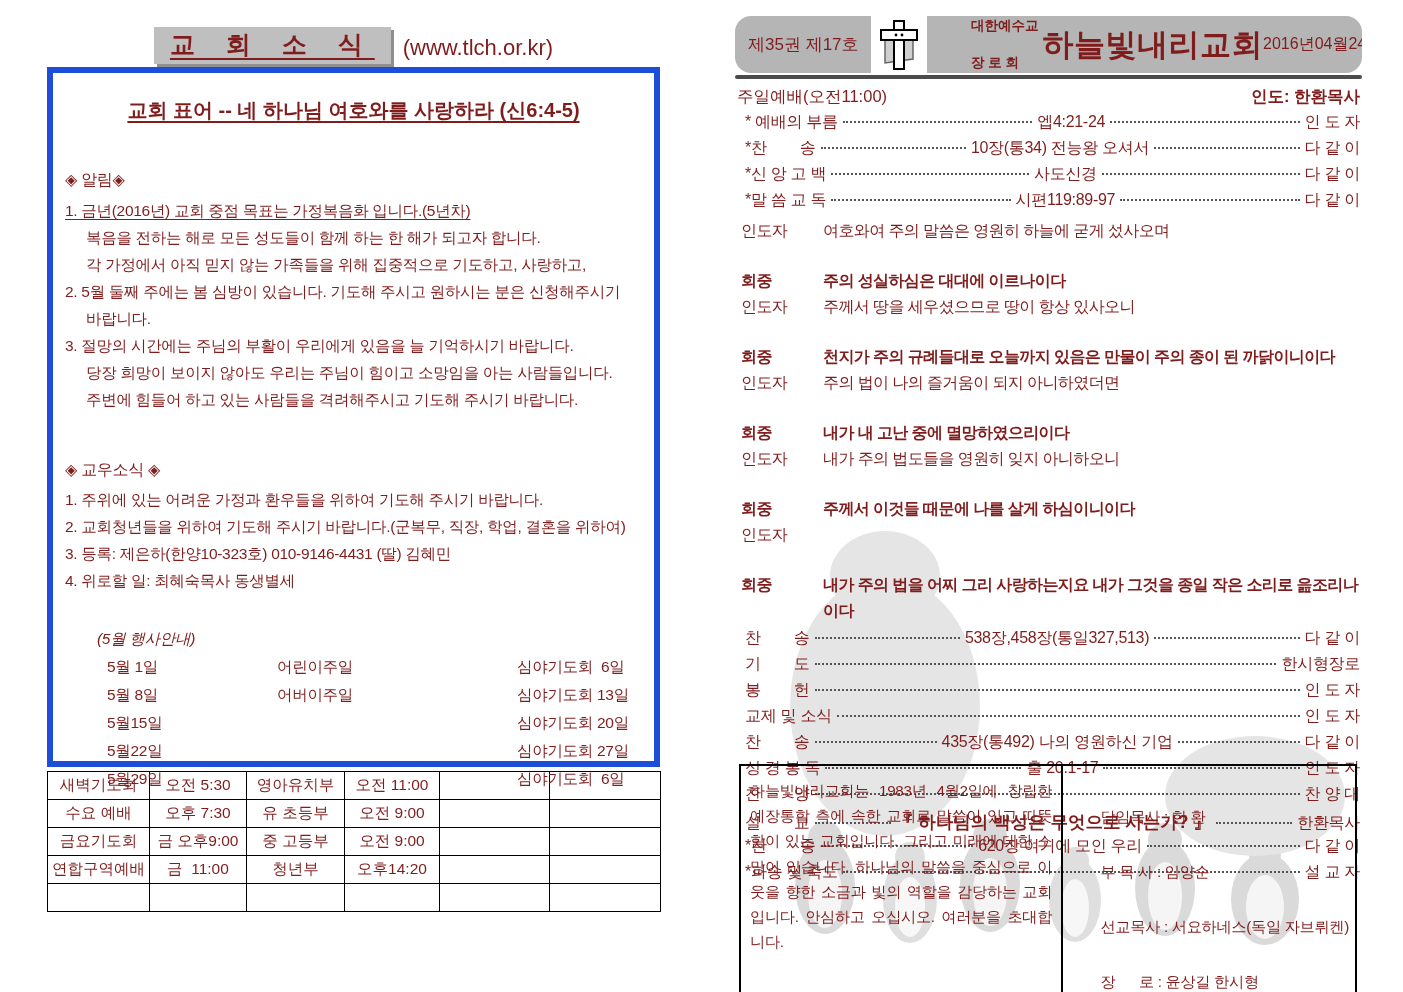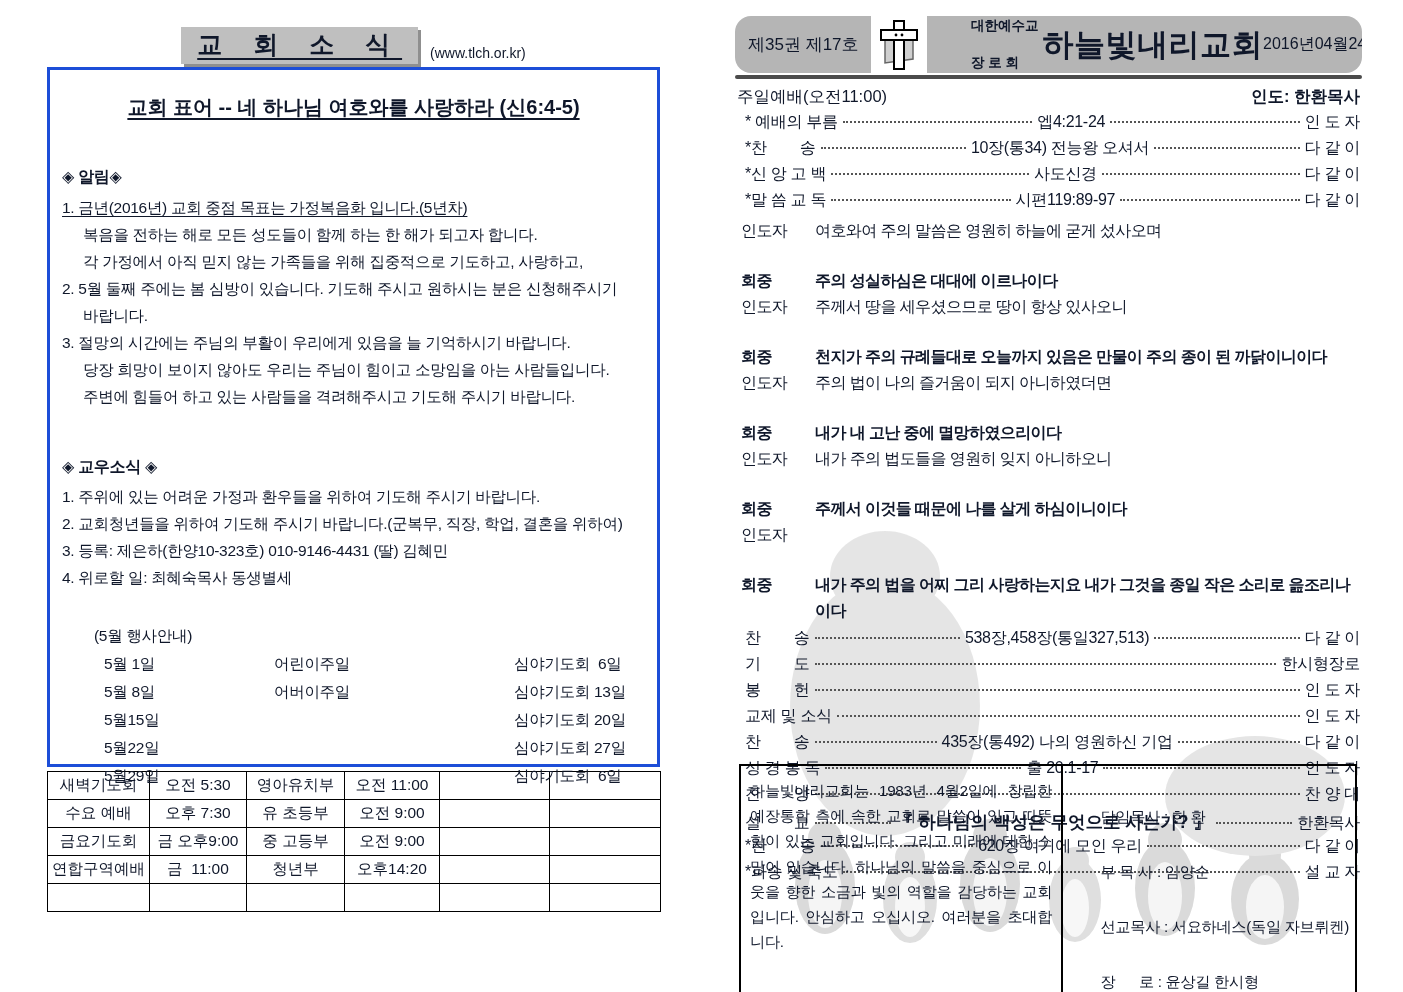--- a/index.html
+++ b/index.html
@@ -1,38 +1,38 @@
 <!DOCTYPE html>
 <html><head>
 <meta charset="utf-8">
 <style>
   html,body{margin:0;padding:0;background:#fff;}
   .canvas{position:relative;width:1403px;height:992px;background:#ffffff;overflow:hidden;
-          font-family:"Liberation Sans","DejaVu Sans",sans-serif;color:#0f172a;}
+          font-family:"Liberation Sans","DejaVu Sans",sans-serif;color:#7f1d1d;}
 
   
   .lp{position:absolute;left:47px;top:24px;width:613px;}
   .lp-header{display:flex;align-items:flex-end;justify-content:center;gap:12px;height:40px;}
   .lp-title{background:#bfbfbf;box-shadow:3px 3px 0 #8f8f8f;padding:1px 16px 3px 16px;
             font-size:25px;font-weight:bold;letter-spacing:12px;
             text-decoration:underline;text-underline-offset:5px;white-space:pre;}
-  .lp-url{font-size:14px;padding-bottom:3px;}
-  .lp-box{border:3px solid #1d4ed8;margin-top:3px;height:700px;box-sizing:border-box;
+  .lp-url{font-size:22px;padding-bottom:3px;}
+  .lp-box{border:6px solid #1d4ed8;margin-top:3px;height:700px;box-sizing:border-box;
           padding:14px 12px 0 12px;font-size:15.5px;letter-spacing:-0.3px;}
   .lp-motto{text-align:center;font-weight:bold;font-size:20px;margin-top:10px;
             text-decoration:underline;text-underline-offset:4px;letter-spacing:0;}
   .lp-welcome{margin-top:36px;line-height:1.75;}
   .badge{font-weight:bold;font-size:16px;}
   .lp-notice{margin-top:42px;line-height:1.74;}
   .lp-news{margin-top:42px;line-height:1.74;}
-  .sec-head{font-weight:bold;font-size:16px;margin-bottom:4px;}
+  .sec-head{font-weight:normal;font-size:16px;margin-bottom:4px;}
   .indent{padding-left:21px;}
   .u{text-decoration:underline;text-underline-offset:3px;}
   .lp-events{margin-top:30px;line-height:1.8;}
-  .ev-head{padding-left:32px;}
+  .ev-head{padding-left:32px;font-style:italic;}
   .ev-row{display:flex;white-space:pre;}
   .ev-date{width:212px;padding-left:42px;box-sizing:border-box;}
   .ev-event{width:240px;}
   .lp-table{width:613px;border-collapse:collapse;table-layout:fixed;margin-top:4px;
             font-size:15.5px;}
   .lp-table th,.lp-table td{border:1.6px solid #000;height:27px;text-align:center;
             padding:0;font-weight:normal;white-space:pre;overflow:hidden;}
   .lp-table th{background:#c6c6c6;}
 
   
@@ -52,21 +52,21 @@
   .order{margin-top:4px;}
   .orow{display:flex;align-items:baseline;font-size:16px;height:26px;white-space:pre;
         letter-spacing:-0.3px;}
   .olabel{flex:0 0 auto;padding-left:10px;}
   .dots{flex:1 1 auto;border-bottom:2px dotted #555;transform:translateY(-4px);
         margin:0 5px;min-width:8px;}
   .ocenter{flex:0 0 auto;}
   .oright{flex:0 0 auto;text-align:right;padding-right:2px;}
   .sermon .ocenter{font-weight:bold;font-size:17.5px;letter-spacing:0;}
   .reading{margin:2px 0;}
-  .rrow{display:flex;font-size:16px;line-height:26px;letter-spacing:-0.6px;}
+  .rrow{display:flex;font-size:16px;line-height:26px;letter-spacing:-0.6px;gap:8px;}
   .rrow .speaker{flex:0 0 74px;padding-left:6px;white-space:pre;}
   .rrow .rtext{flex:1;}
   .rrow.chorus{font-weight:bold;margin-top:24px;}
   .rp-footer{position:absolute;top:748px;left:4px;width:618px;display:flex;
              border:2px solid #000;box-sizing:border-box;z-index:1;background:transparent;}
   .intro-box{width:385px;border-right:2px solid #000;box-sizing:border-box;
              padding:12px 9px 10px 9px;font-size:15.2px;line-height:1.66;
              letter-spacing:-0.3px;text-align:justify;}
   .staff-box{flex:1;padding:10px 6px;font-size:15.2px;line-height:1.8;white-space:pre;
              letter-spacing:-0.3px;}

